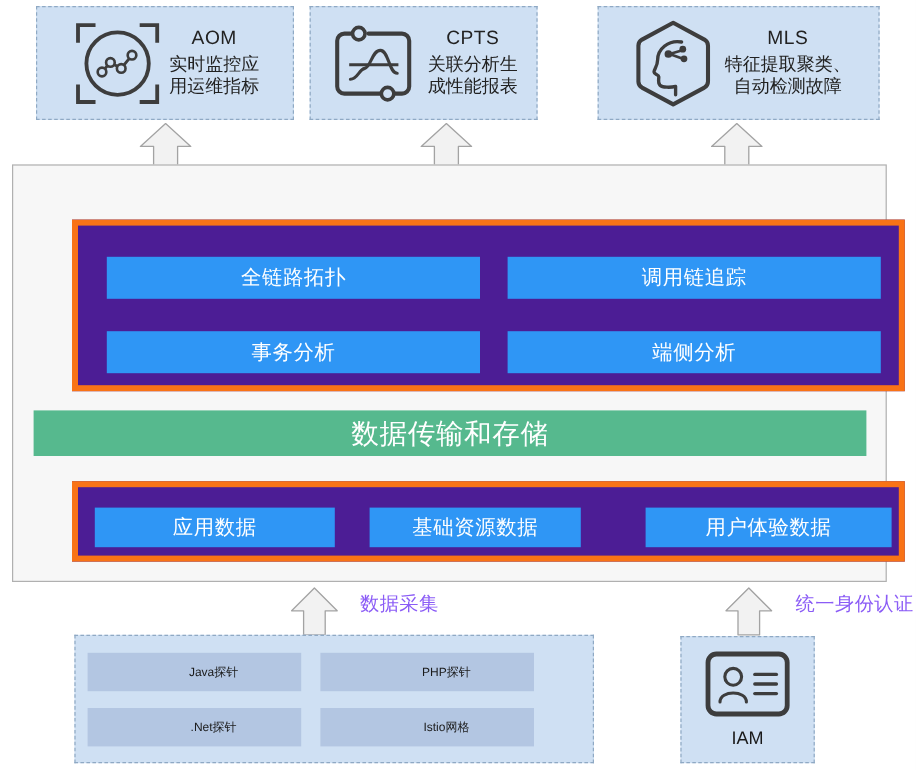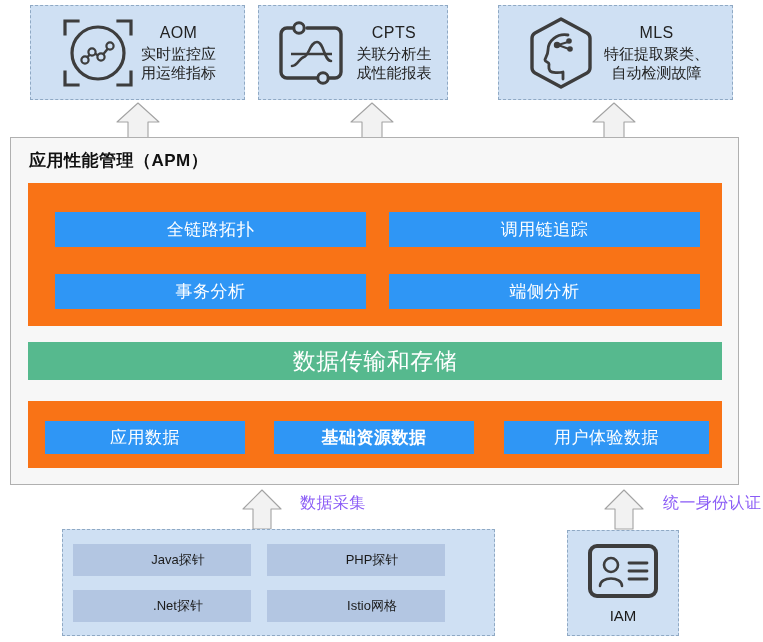--- a/index.html
+++ b/index.html
@@ -81,23 +81,24 @@
     position: absolute;
     left: 18px;
     top: 11px;
     font-size: 17px;
     font-weight: bold;
     color: #111;
     letter-spacing: .5px;
   }
   .inner-panel {
     position: absolute;
-    background: #f97316;
-    border: 3px solid #f97316;
-    box-sizing: border-box;
+    background: #4c1d95;
+    border: 5px solid #f97316;
+    box-sizing: border-box;
+    margin-left: 32px;
   }
   #panel-features {
     left: 17px;
     top: 45px;
     width: 694px;
     height: 143px;
   }
   #panel-sources {
     left: 17px;
     top: 263px;
@@ -135,21 +136,21 @@
     font-size: 23px;
     display: flex;
     align-items: center;
     justify-content: center;
     letter-spacing: .5px;
     box-sizing: border-box;
   }
 
   .src-btn { height: 33px; top: 17px; }
   #btn-appdata  { left: 14px;  width: 200px; }
-  #btn-resdata  { left: 243px; width: 200px; font-weight: bold; }
+  #btn-resdata  { left: 243px; width: 176px; }
   #btn-uxdata   { left: 473px; width: 205px; }
 
   
   .dashed-panel {
     position: absolute;
     background: #cfe0f3;
     border: 1px dashed #8fa9c4;
     box-sizing: border-box;
   }
   #panel-probes {
@@ -157,21 +158,21 @@
     top: 529px;
     width: 433px;
     height: 107px;
   }
   .probe-btn {
     position: absolute;
     width: 178px;
     height: 32px;
     background: #b3c6e2;
     color: #1a1a1a;
-    font-size: 13px;
+    font-size: 10px;
     display: flex;
     align-items: center;
     justify-content: center;
     box-sizing: border-box;
     padding-left: 32px;
   }
   #probe-java  { left: 10px;  top: 14px; }
   #probe-php   { left: 204px; top: 14px; }
   #probe-net   { left: 10px;  top: 60px; }
   #probe-istio { left: 204px; top: 60px; }
@@ -277,21 +278,20 @@
       <path d="M24,2 L45,21 L34,21 L34,37 L14,37 L14,21 L3,21 Z" fill="#f2f2f2" stroke="#a3a3a3" stroke-width="1.1" stroke-linejoin="round"></path>
     </svg>
   </div>
   <div class="arrow-up" style="left:590px; top:101px;">
     <svg width="48" height="38" viewBox="0 0 48 38">
       <path d="M24,2 L45,21 L34,21 L34,37 L14,37 L14,21 L3,21 Z" fill="#f2f2f2" stroke="#a3a3a3" stroke-width="1.1" stroke-linejoin="round"></path>
     </svg>
   </div>
 
   <div id="apm-box">
-    <div id="apm-title">应用性能管理（APM）</div>
 
     <div class="inner-panel" id="panel-features">
       <div class="btn-blue feat-btn" id="btn-topology">全链路拓扑</div>
       <div class="btn-blue feat-btn" id="btn-trans">事务分析</div>
       <div class="btn-blue feat-btn" id="btn-tracing">调用链追踪</div>
       <div class="btn-blue feat-btn" id="btn-device">端侧分析</div>
     </div>
 
     <div id="bar-storage">数据传输和存储</div>
 

